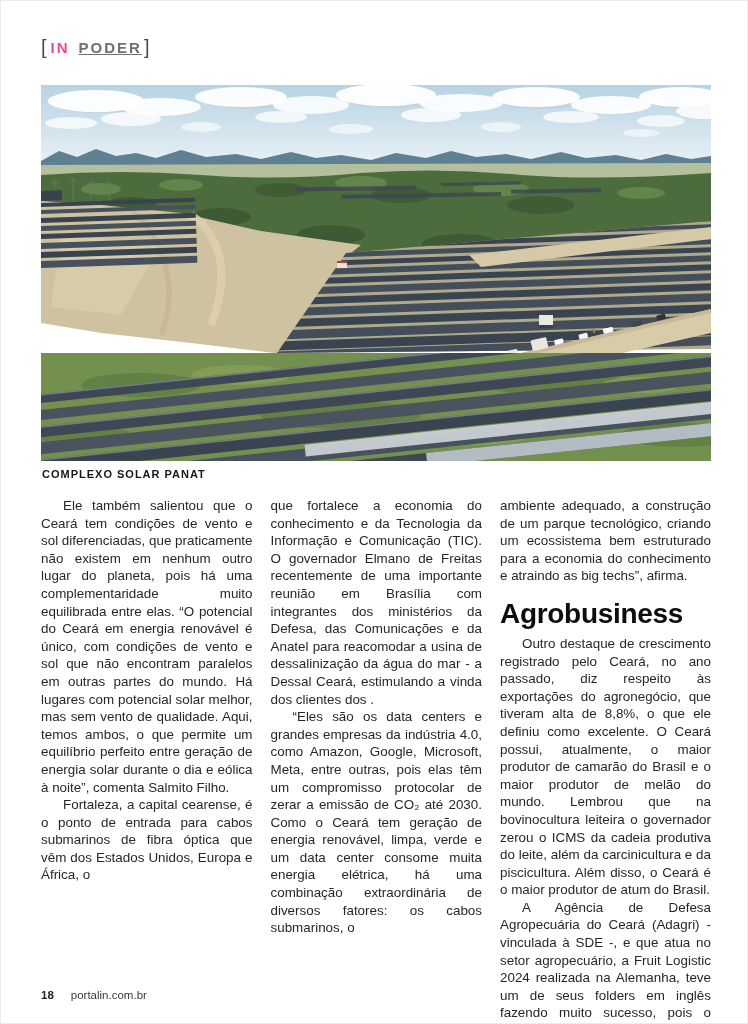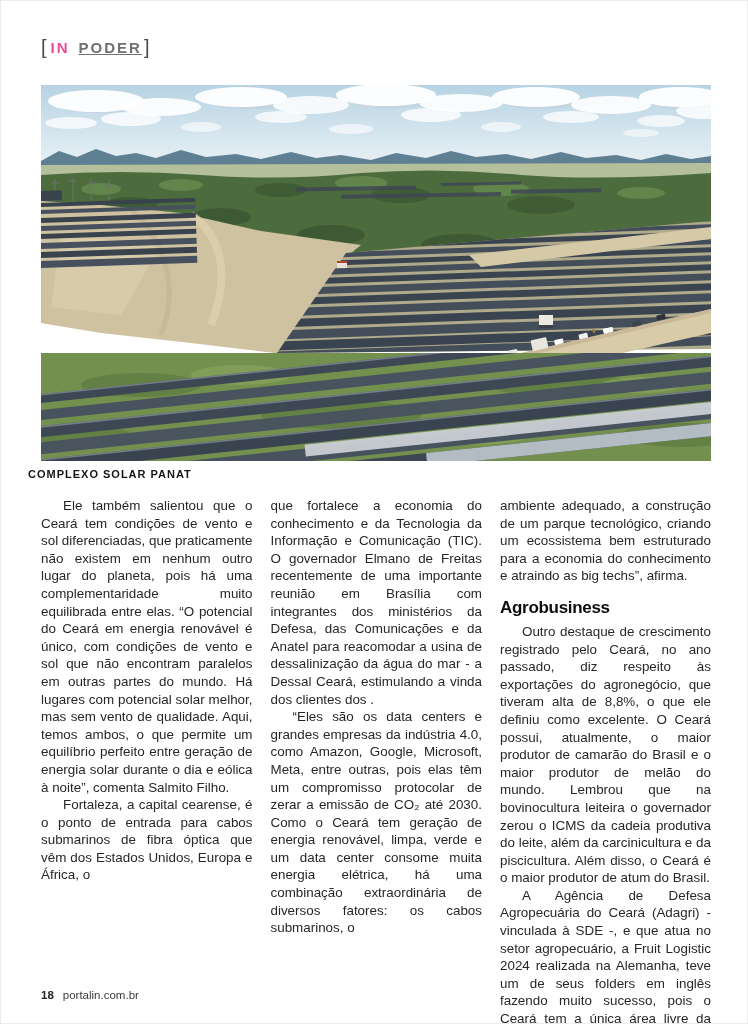--- a/index.html
+++ b/index.html
@@ -24,21 +24,21 @@
   }
   .bracket { color:#4a4d46; font-size:20px; font-weight:400; line-height:1; }
   .brand-in { color:#ec4899; }
   .brand-poder { color:#6e716c; margin-left:7px;text-decoration:underline; }
 
   
   .photo-wrap { position:absolute; left:40px; top:84px; width:670px; height:376px; overflow:hidden; }
   .photo-wrap svg { display:block; }
 
   .caption {
-    position:absolute; left:27px; top:467px;
+    position:absolute; left:41px; top:467px;
     font-size:11px; font-weight:bold; letter-spacing:1px; color:#161616;
   }
 
   
   .article {
     position:absolute; left:40px; top:496px; width:670px;
     display:flex; gap:18px;
   }
   .left-area { flex:0 0 441px; }
   .pull-quote {
@@ -48,31 +48,31 @@
   }
   .two-cols { display:flex; gap:18px; }
   .col { flex:1; min-width:0; }
   .col p {
     margin:0;
     font-size:13.4px; line-height:17.6px;
     text-align:justify; color:#272727;
   }
   .col p.indent { text-indent:22px; }
   .section-heading {
-    font-size:17px; font-weight:bold; color:#0d0d0d;
+    font-size:28px; font-weight:bold; color:#0d0d0d;
     letter-spacing:-0.3px;
     margin:11px 0 5px 0;
   }
   .col3 .section-heading { margin-top:13px; }
 
   
   .footer {
     position:absolute; left:40px; top:988px;
     font-size:11.5px; color:#3a3a3a;
-    display:flex; align-items:baseline; gap:9px;
+    display:flex; align-items:baseline; gap:17px;
   }
   .page-number { font-weight:bold; color:#222; }
 </style>
 </head>
 <body>
 
 <div class="page">
 
   <div class="magazine-header">
     <span class="bracket">[</span>

